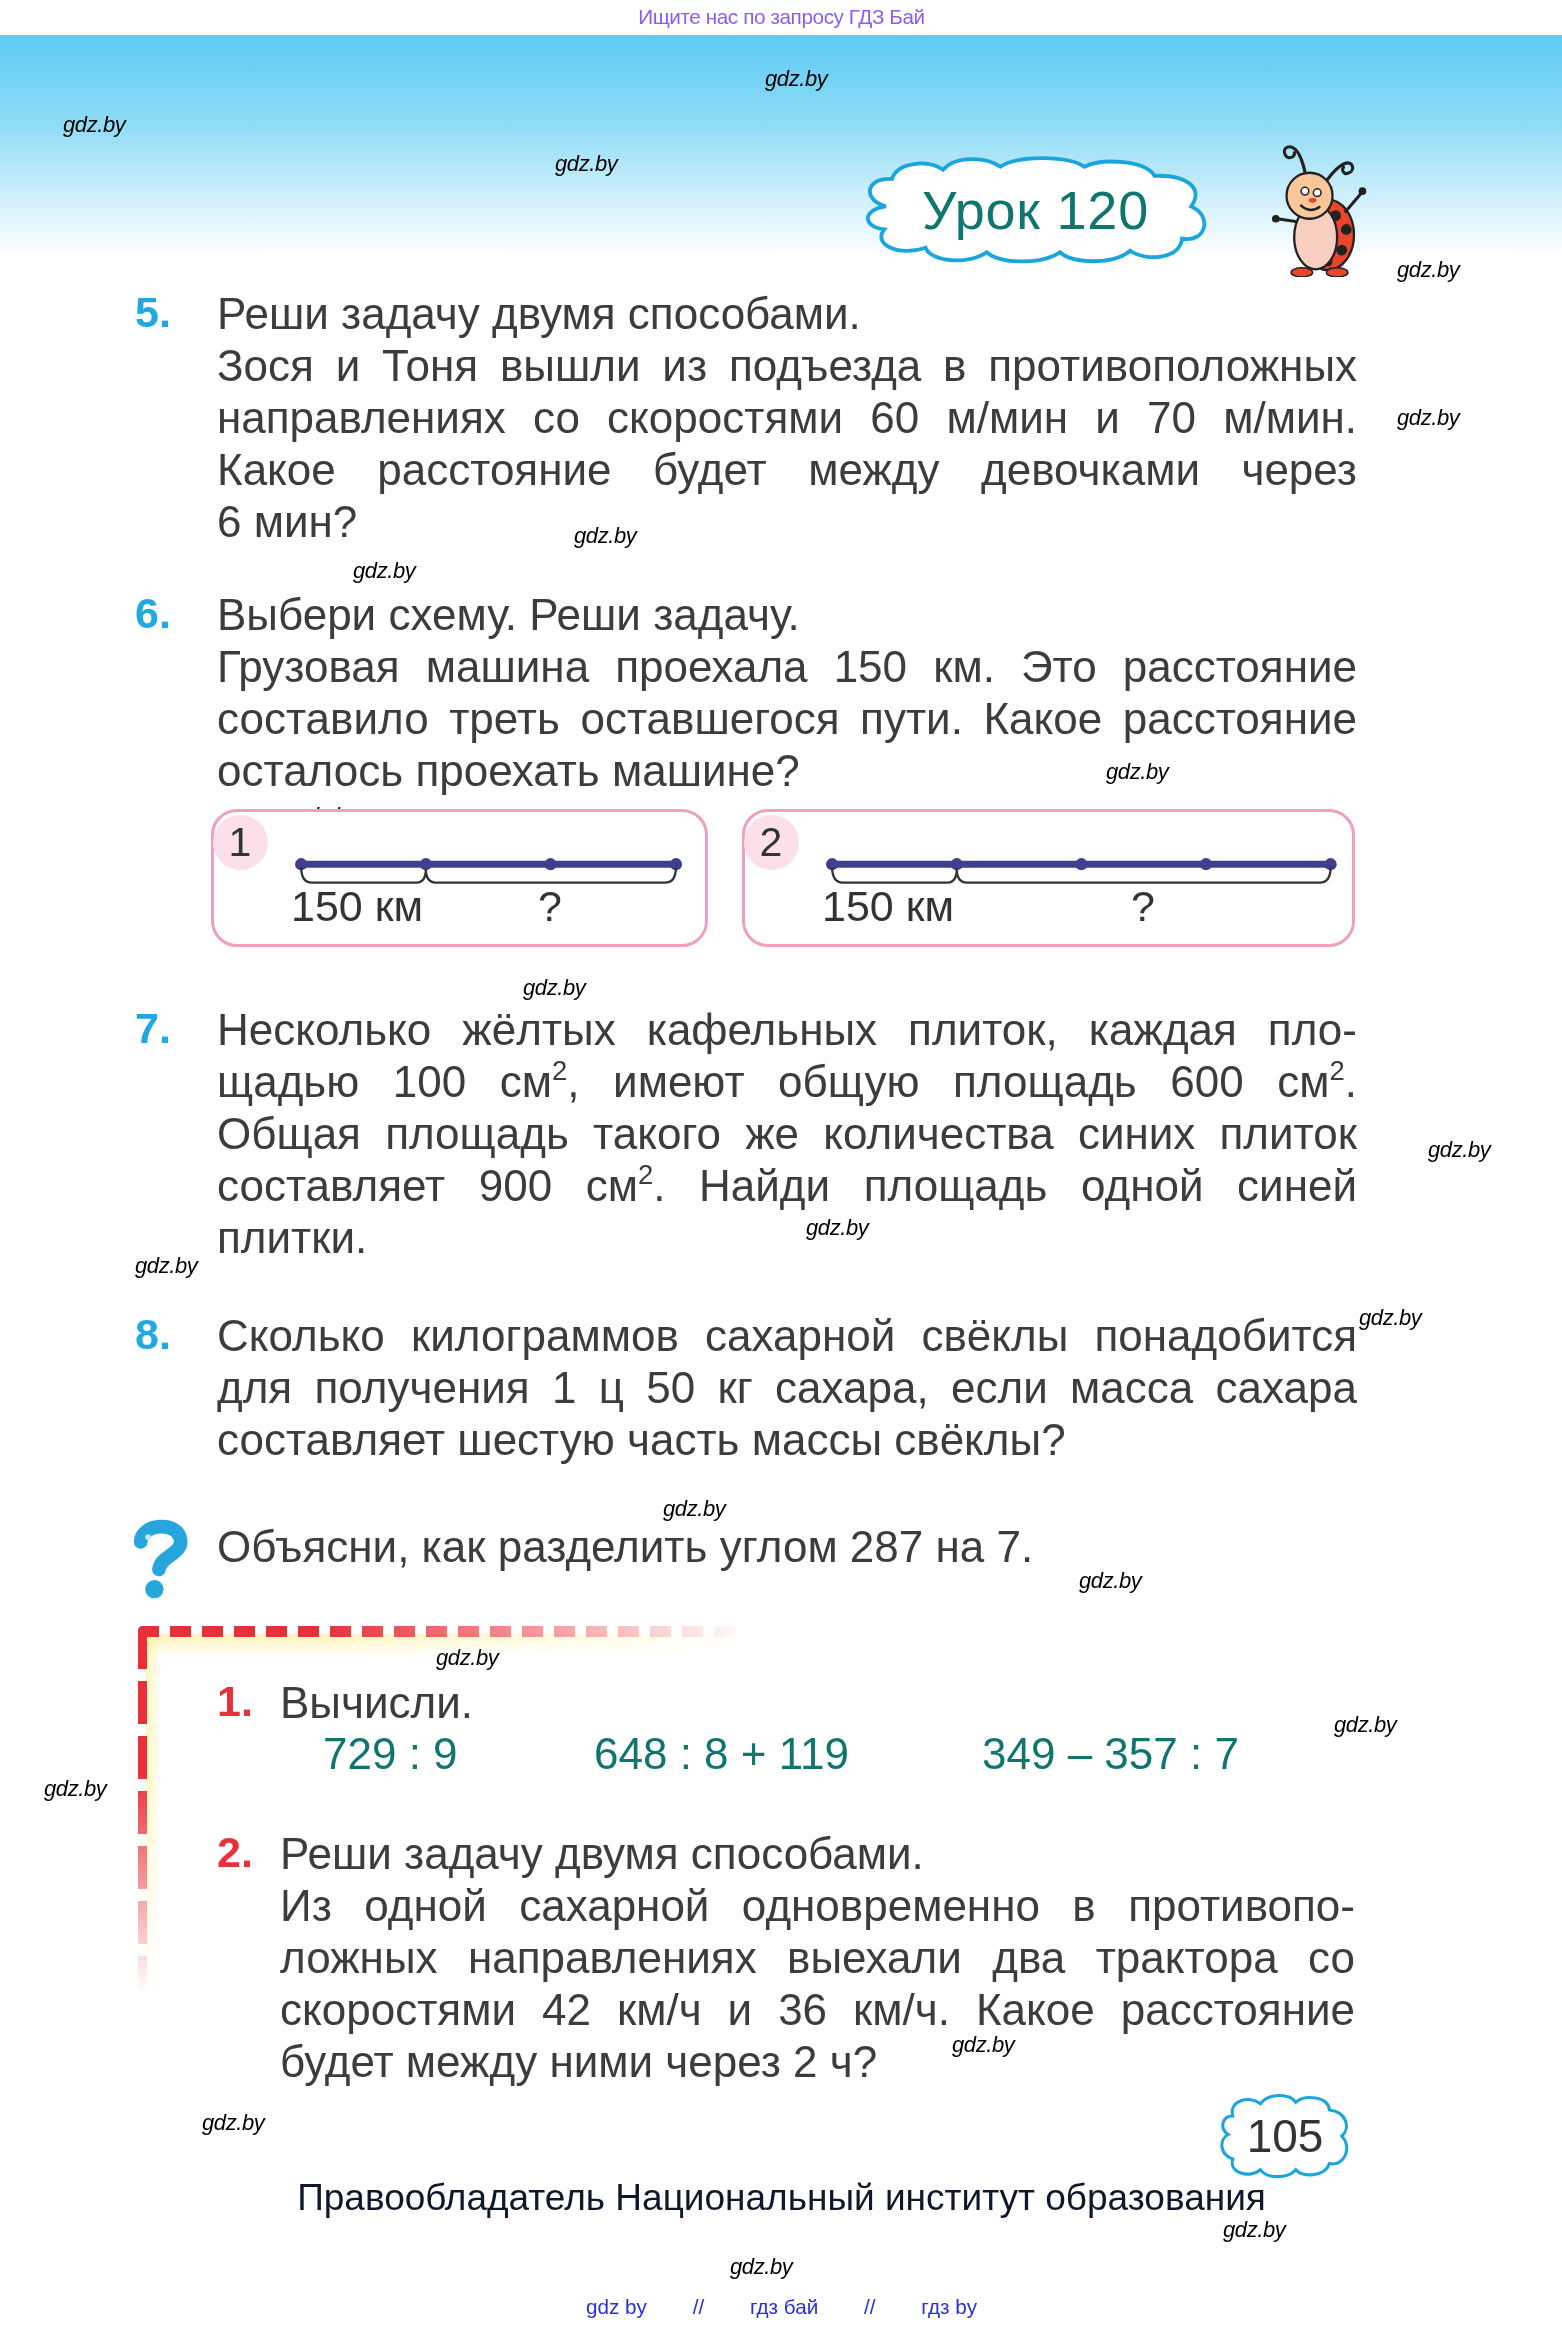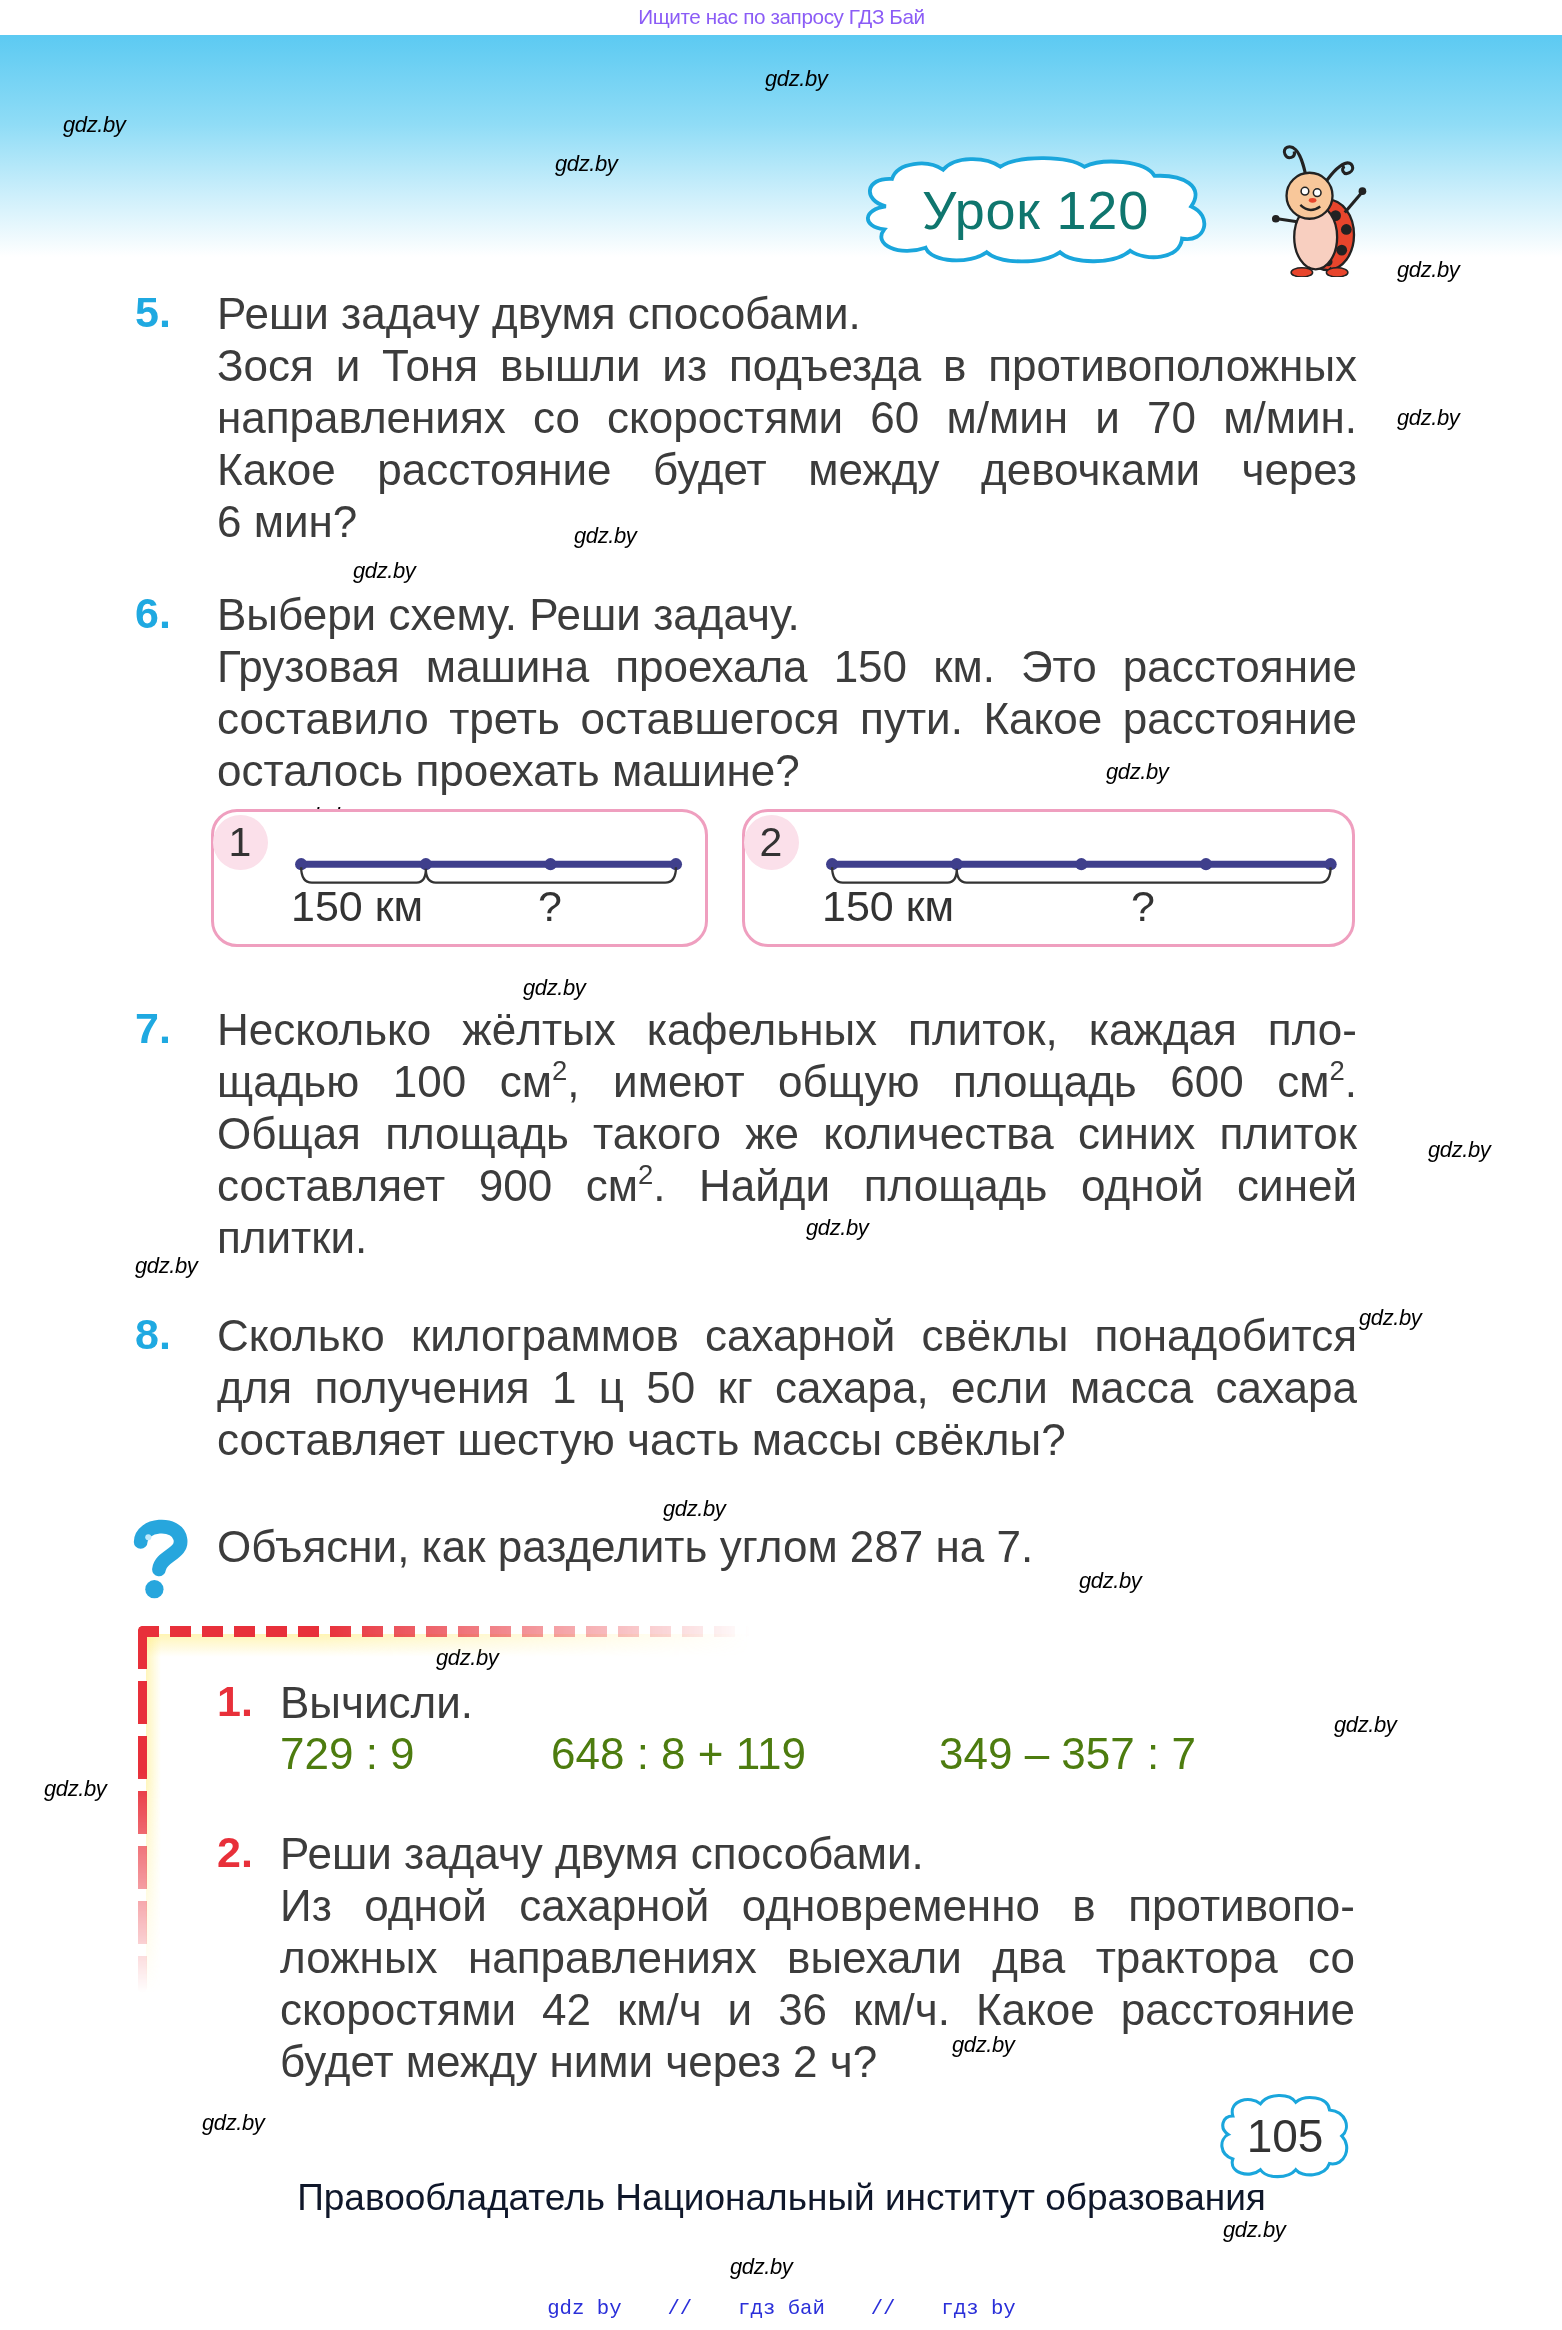--- a/index.html
+++ b/index.html
@@ -75,37 +75,37 @@
             mask-image: linear-gradient(to bottom, #000 40%, transparent 100%);
     border-radius: 4.6px;
   }
   .review-left-glow {
     position: absolute; left: 7.7px; top: 0; width: 15.3px; height: 367px;
     background: linear-gradient(to right, rgba(255,236,120,0.5), rgba(255,255,255,0));
     -webkit-mask-image: linear-gradient(to bottom, #000 40%, transparent 100%);
             mask-image: linear-gradient(to bottom, #000 40%, transparent 100%);
   }
   .review-text { left: 280px; width: 1075px; }
-  .expr { position: absolute; font-size: 44px; color: #4d7c0f; white-space: nowrap; }
+  .expr { position: absolute; font-size: 44px; color: #0f766e; white-space: nowrap; margin-left: 43px; }
 
   .page-num-cloud { left: 1216px; top: 2093px; width: 138px; height: 86px; }
   .page-num-cloud svg { position: absolute; left: 0; top: 0; }
   .page-num {
     position: absolute; left: 0; top: 0; width: 138px; height: 86px;
     display: flex; align-items: center; justify-content: center;
     font-size: 46px; color: #333;
   }
   .copyright {
     left: 0; top: 2177px; width: 1563px; text-align: center;
     font-size: 37px; color: #0f172a; white-space: nowrap;
   }
   .footer-links {
     left: 0; top: 2295px; width: 1563px; text-align: center; font-size: 20.7px; color: #2a2fd9;
   }
-  .footer-links span { margin: 0 20px; font-family: Liberation Mono, monospace; }
+  .footer-links span { margin: 0 20px; }
 </style>
 </head>
 <body>
 
 <div class="abs top-banner">Ищите нас по запросу ГДЗ Бай</div>
 
 <div class="abs header-band"></div>
 
 <div class="abs lesson-cloud">
   <svg width="361" height="113" viewBox="0 0 472 148">

